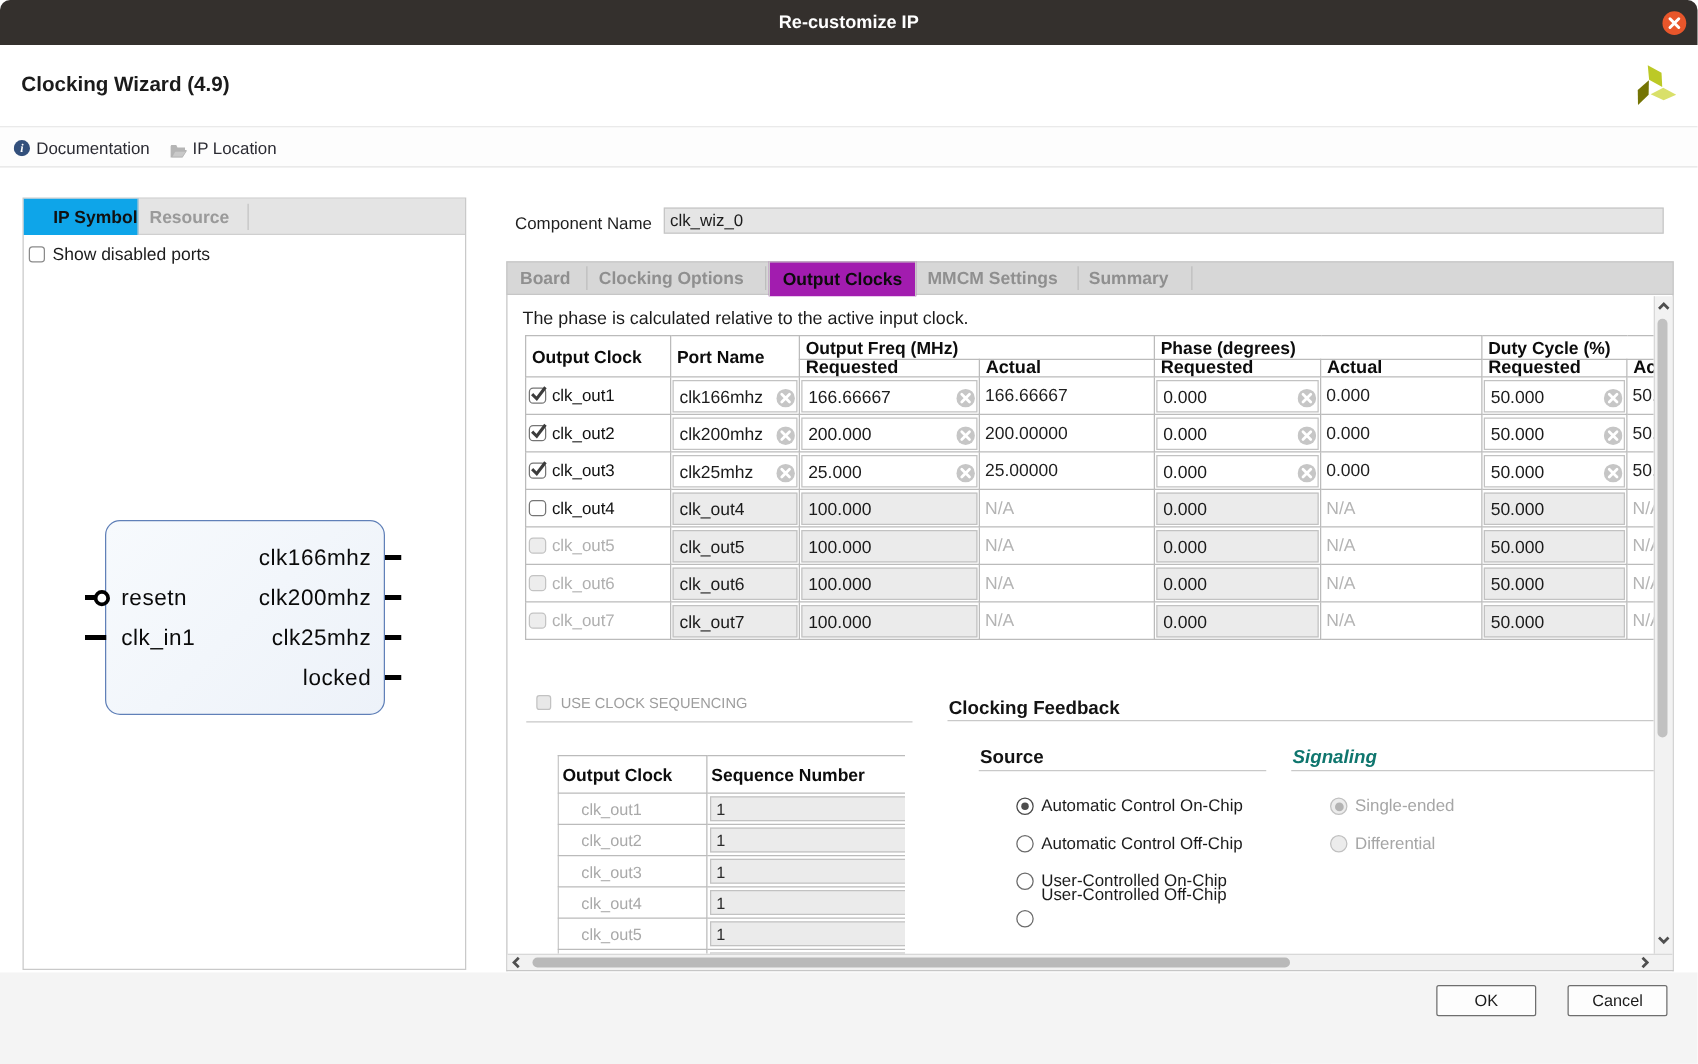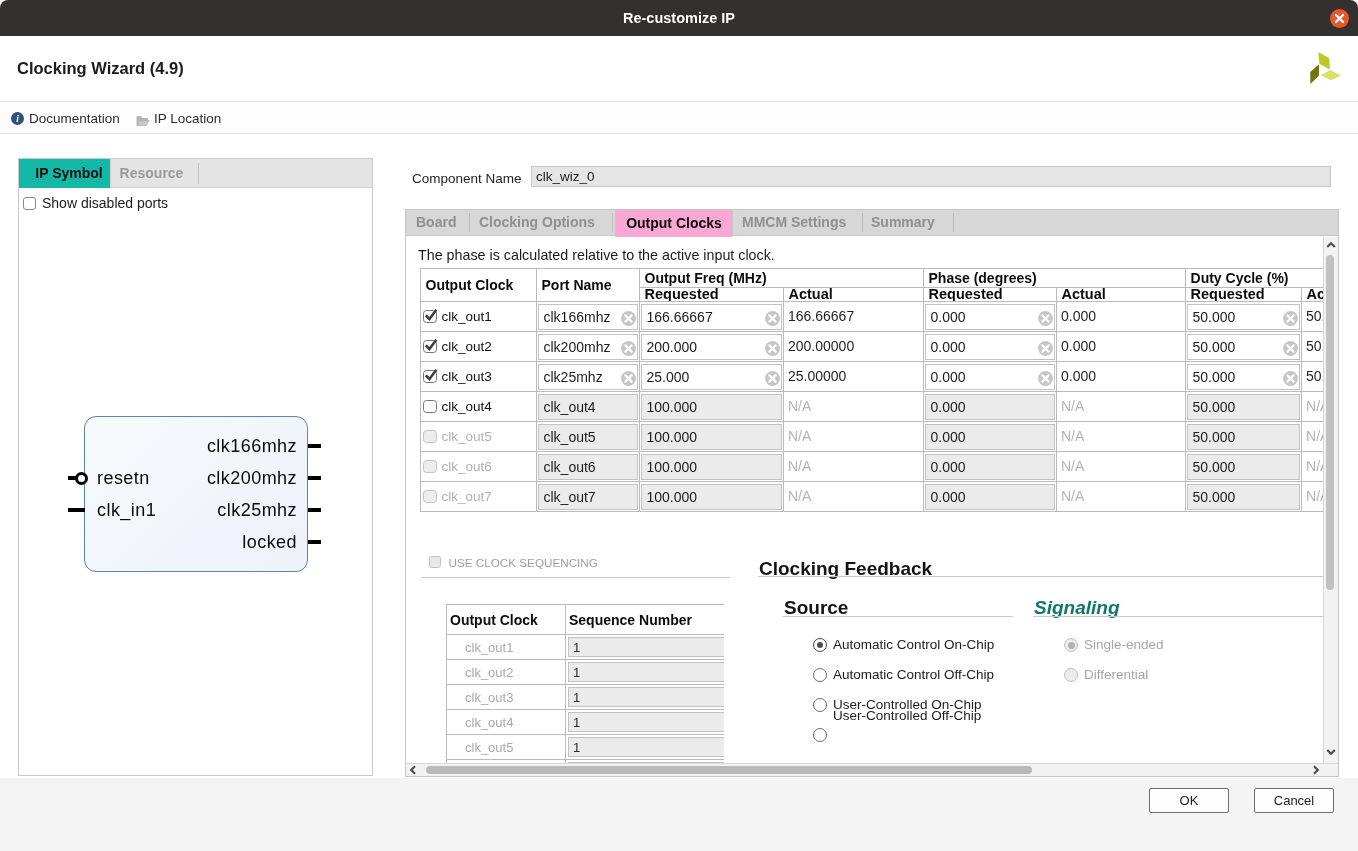--- a/index.html
+++ b/index.html
@@ -28,21 +28,21 @@
   border:1px solid #6e6e6e; border-radius:2px; font-size:13px; color:#1b1b1b;
   text-align:center; line-height:23px; }
 
 
 #lpanel { position:absolute; left:18px; top:158px; width:355px; height:618px;
   border:1px solid #c9c9c9; background:#fff; }
 #ltabs { position:absolute; left:0; top:0; width:353px; height:29px; background:#e4e4e4;
   border-bottom:1px solid #cfcfcf; }
 .ltab { position:absolute; top:0; height:29px; font-size:14px; font-weight:bold;
   line-height:29px; text-align:center; }
-#ltab1 { left:0; width:92px; background:#14b8a6; color:#111; border-right:1px solid #cfcfcf; text-align:center; padding-left:9px; }
+#ltab1 { left:0; width:92px; background:#0ea5e9; color:#111; border-right:1px solid #cfcfcf; text-align:right; padding-left:9px; }
 #ltab2 { left:90px; width:85px; color:#9a9a9a; }
 #ltabsep { position:absolute; left:179px; top:4px; width:1px; height:21px; background:#c2c2c2; }
 #sdp { position:absolute; left:4px; top:38px; width:12.5px; height:12.5px;
   border:1px solid #8a8a8a; border-radius:3px; background:#fff; }
 #sdplbl { position:absolute; left:23px; top:36px; font-size:14px; color:#1b1b1b; }
 
 
 #ipbox { position:absolute; left:84px; top:416px; width:224px; height:156px;
   border:1px solid #6080b8; border-radius:12px;
   background:linear-gradient(135deg, #f7fafd 0%, #edf2f9 100%); }
@@ -57,21 +57,21 @@
 #cninput { position:absolute; left:531px; top:166px; width:800px; height:21px;
   background:#e5e5e5; border:1px solid #c6c6c6; font-size:13.5px; color:#1b1b1b;
   line-height:19px; padding-left:4px; }
 
 
 #rtabs { position:absolute; left:405px; top:209px; width:934px; height:27px;
   background:#d7d7d7; border:1px solid #c6c6c6; border-bottom:1px solid #c6c6c6; }
 .rtab { position:absolute; top:209px; height:27px; font-size:14px; font-weight:bold;
   color:#8f8f8f; line-height:27px; }
 .rtabsep { position:absolute; top:213px; width:1px; height:19px; background:#bdbdbd; }
-#rtabsel { position:absolute; left:615px; top:209px; width:118px; height:28px; background:#f9a8d4;
+#rtabsel { position:absolute; left:615px; top:209px; width:118px; height:28px; background:#a21caf;
   border:1px solid #c6c6c6; border-bottom:none; color:#0c0c0c; text-align:center;
   font-size:14px; font-weight:bold; line-height:27px; }
 #rbody { position:absolute; left:405px; top:236px; width:934px; height:541px;
   border:1px solid #c6c6c6; border-top:none; background:#fff; }
 
 #phasemsg { position:absolute; left:418px; top:247px; font-size:14.3px; color:#1b1b1b; }
 
 
 #mtwrap { position:absolute; left:420px; top:268px; width:903px; height:245px; overflow:hidden; }
 table.mt { border-collapse:collapse; table-layout:fixed; width:1009px; margin-top:0px; }
@@ -106,21 +106,21 @@
 .seqt td, .seqt th { border:1px solid #bbbbbb; font-size:13px; padding:0; position:relative; }
 .seqt th { font-weight:bold; text-align:left; padding-left:3px; height:30px; color:#0c0c0c; font-size:14px; }
 .seqt td { height:25px; }
 .seqt td.sq1 { padding-left:18px; color:#a9a9a9; }
 .sqbox { position:relative; width:100%; height:100%; }
 .sqi { position:absolute; left:2px; right:2px; top:2px; bottom:2px;
   border:1px solid #c2c2c2; background:#ebebeb; font-size:13px; color:#2b2b2b;
   line-height:19px; padding-left:4px; }
 
 
-.grphdr { position:absolute; font-size:19px; font-weight:bold; color:#131313; }
+.grphdr { position:absolute; font-size:15px; font-weight:bold; color:#131313; }
 .grpline { position:absolute; height:1px; background:#c9c9c9; }
 .radio { position:absolute; width:14px; height:14px; border-radius:50%;
   border:1px solid #6b6b6b; background:#fff; }
 .radio.sel { border:1.4px solid #4a4a4a; }
 .radio.sel::after { content:""; position:absolute; left:2.6px; top:2.6px; width:6.8px; height:6.8px;
   border-radius:50%; background:#4d4d4d; }
 .radio.dis { border:1px solid #c0c0c0; background:#ececec; }
 .radio.dissel::after { content:""; position:absolute; left:3px; top:3px; width:7px; height:7px;
   border-radius:50%; background:#b3b3b3; }
 .radlbl { position:absolute; font-size:13.5px; color:#1b1b1b; }

